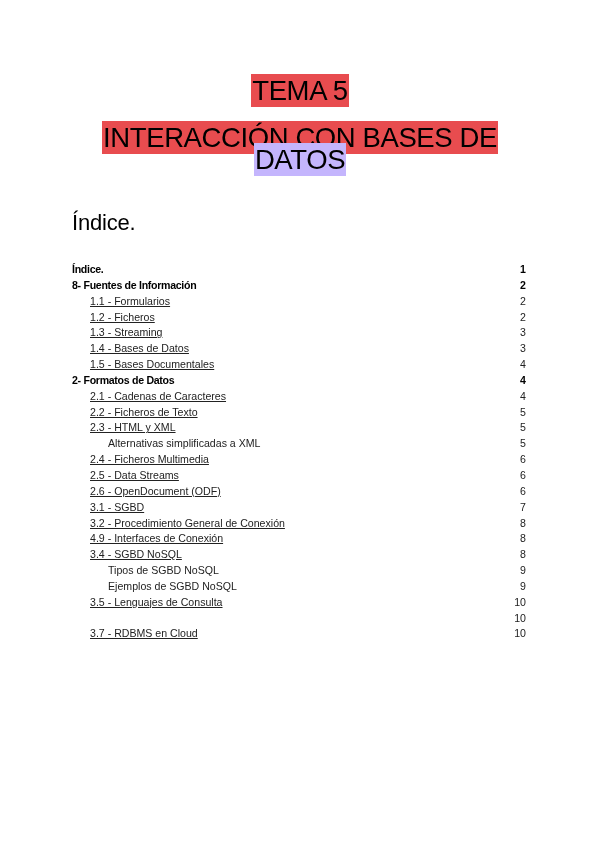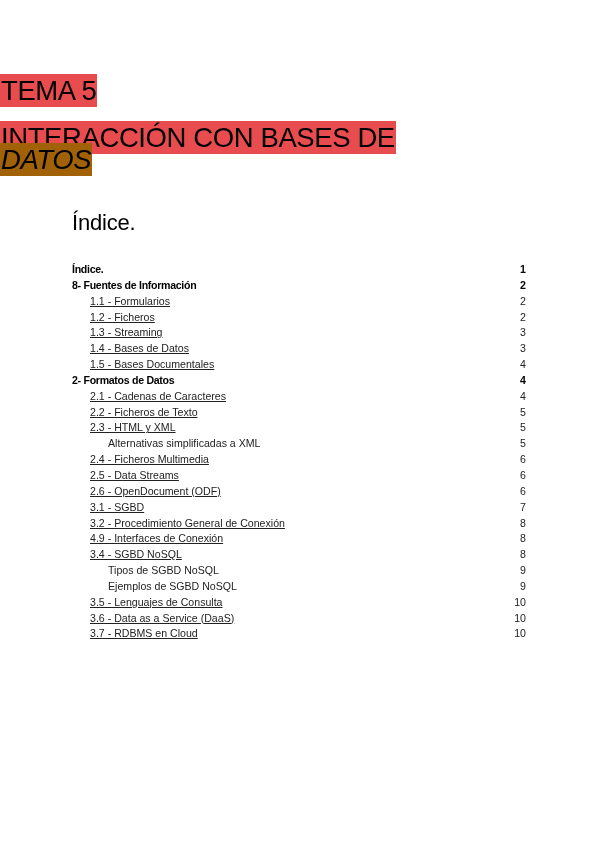--- a/index.html
+++ b/index.html
@@ -13,20 +13,21 @@
       position: relative;
       overflow: hidden;
       font-family: "Liberation Sans", "DejaVu Sans", sans-serif;
       color: #000000;
     }
     .title-block {
       position: absolute;
       left: 0;
       top: 74px;
       width: 600px;
+      text-align: center;
     }
     .title-line {
       display: block;
       height: 34.5px;
       line-height: 34.5px;
     }
     .title-line span {
       background: #e84c4f;
       font-size: 27.5px;
       letter-spacing: -0.4px;
@@ -68,21 +69,21 @@
     .lvl-1 .page { color: #222; }
     .lvl-2 .label { left: 108px; color: #222; text-align: center; }
     .lvl-2 .page { color: #222; }
   </style>
 </head>
 <body>
 
 <div class="title-block">
   <div class="title-line"><span style="background: rgb(232, 76, 79);">TEMA 5</span></div>
   <div class="title-line"><span style="background: rgb(232, 76, 79); margin-top: 12px;">INTERACCIÓN CON BASES DE</span></div>
-  <div class="title-line"><span style="background: #a16207; font-style: italic;">DATOS</span></div>
+  <div class="title-line"><span style="background: #c4b5fd;">DATOS</span></div>
 </div>
 
 <div class="index-heading">Índice.</div>
 
 <div class="toc" id="toc">
     <div class="toc-row lvl-0">
       <span class="label">Índice.</span>
       <span class="page">1</span>
     </div>
     <div class="toc-row lvl-0">
@@ -163,20 +164,19 @@
     </div>
     <div class="toc-row lvl-2">
       <span class="label">Ejemplos de SGBD NoSQL</span>
       <span class="page">9</span>
     </div>
     <div class="toc-row lvl-1">
       <span class="label">3.5 - Lenguajes de Consulta</span>
       <span class="page">10</span>
     </div>
     <div class="toc-row lvl-1">
-      <span class="label">3.6 - Data as a Service (DaaS)</span>
       <span class="page">10</span>
     </div>
     <div class="toc-row lvl-1">
       <span class="label">3.7 - RDBMS en Cloud</span>
       <span class="page">10</span>
     </div>
   </div>
 
 </body></html>

